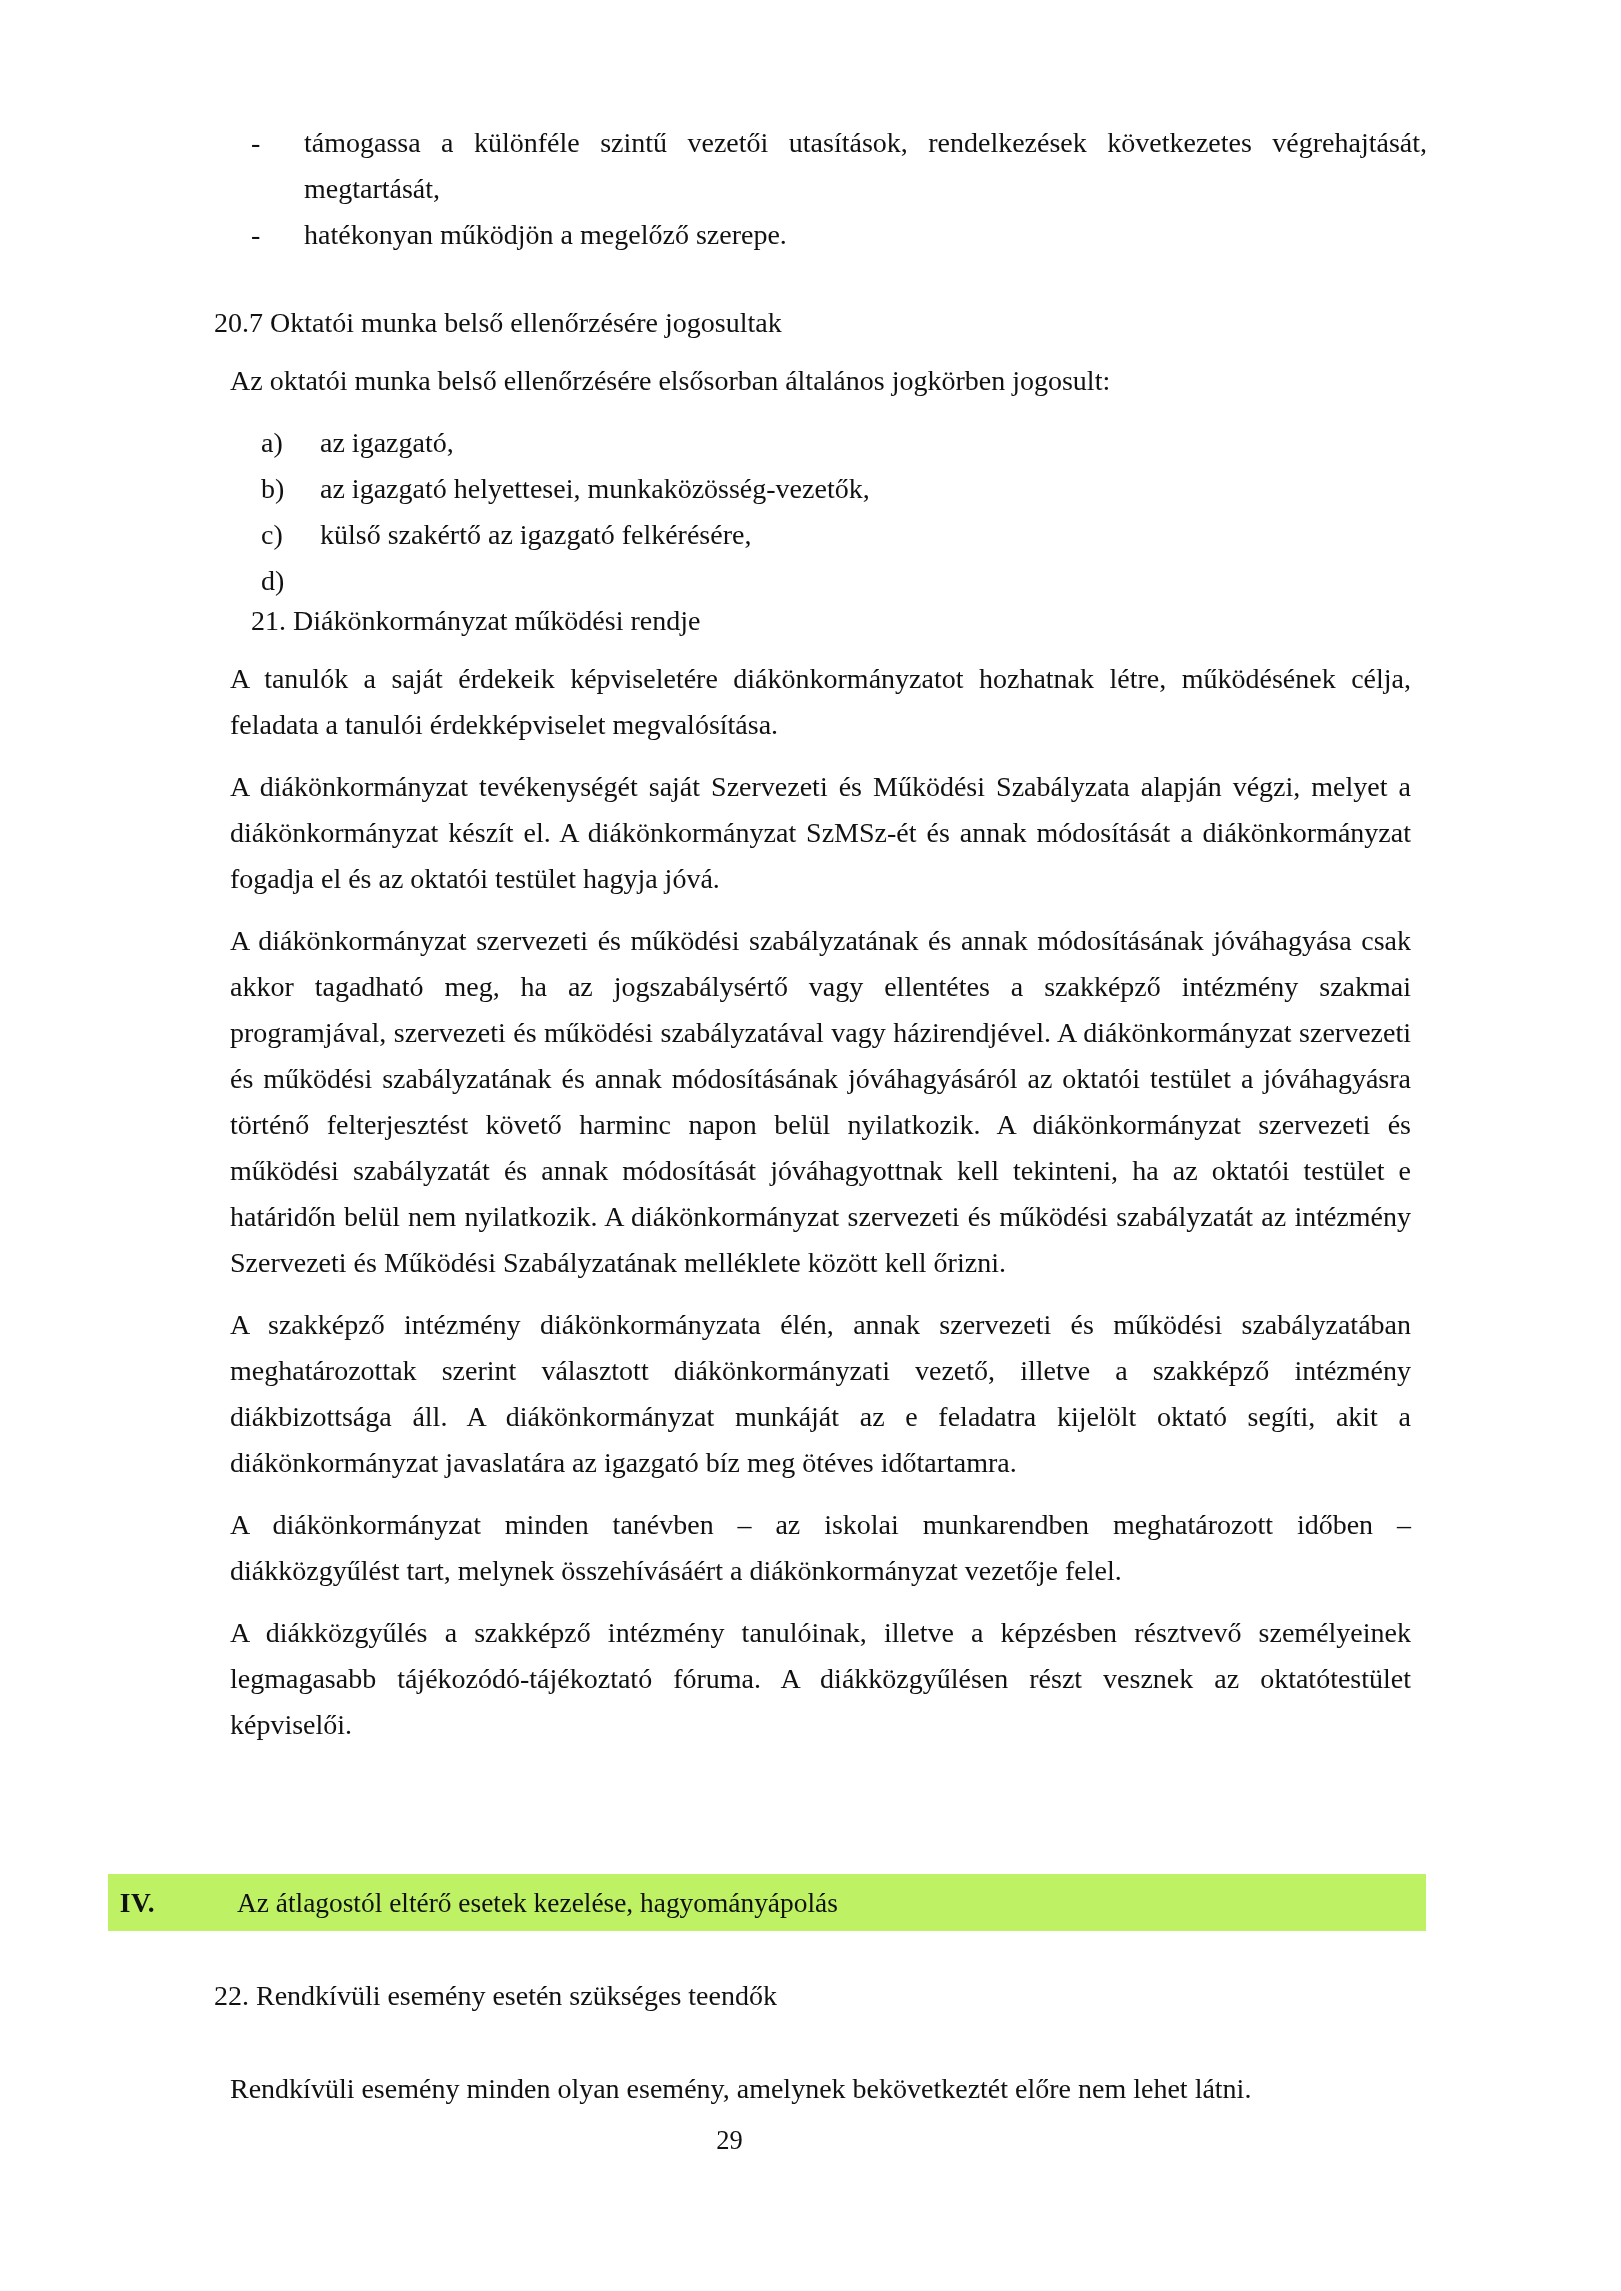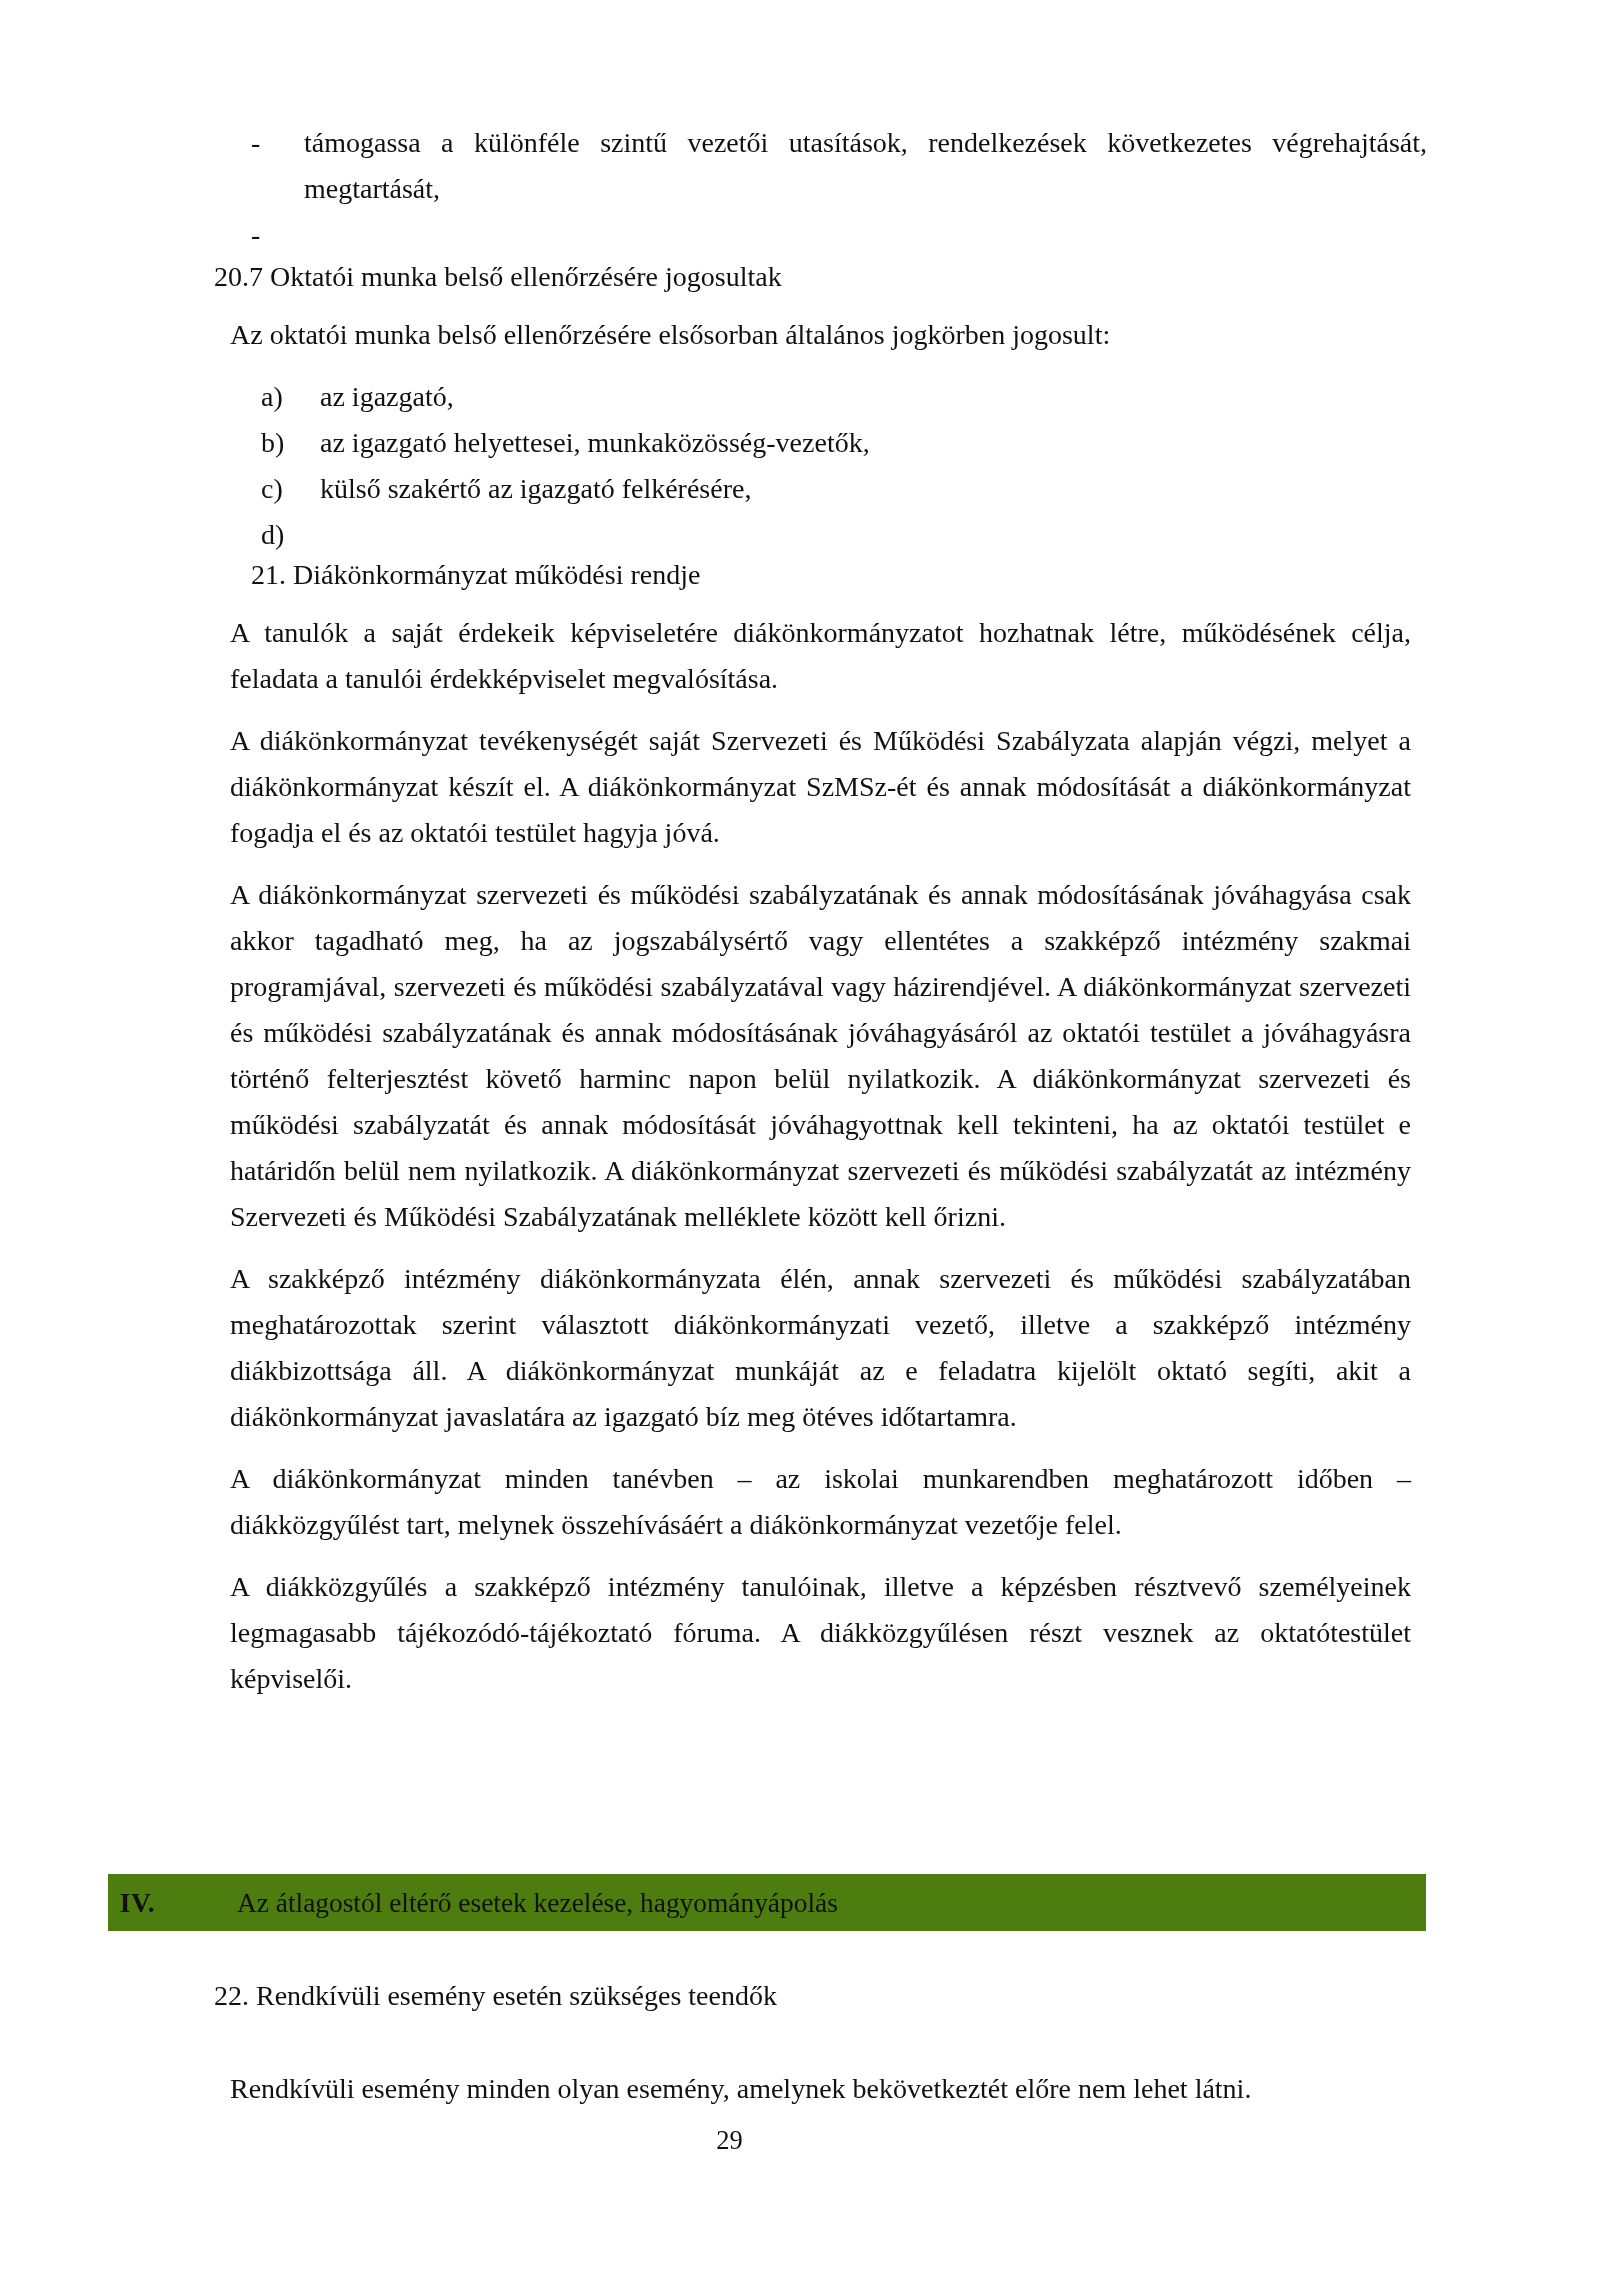--- a/index.html
+++ b/index.html
@@ -103,21 +103,21 @@
     text-justify: inter-word;
   }
 
   
   .banner {
     position: absolute;
     left: 108px;
     top: 1874px;
     width: 1318px;
     height: 57px;
-    background: #4d7c0f;
+    background: #bef264;
   }
   .banner-roman {
     position: absolute;
     left: 11.8px;
     top: 50%;
     transform: translateY(-50%);
     font-weight: bold;
     font-size: 27.4px;
     letter-spacing: 0.5px;
   }
@@ -163,20 +163,21 @@
 
   <div class="content">
 
     <ul class="dash-list">
       <li class="dash-item">
         <span class="dash-marker">-</span>
         <span>támogassa a különféle szintű vezetői utasítások, rendelkezések következetes végrehajtását, megtartását,</span>
       </li>
       <li class="dash-item">
         <span class="dash-marker">-</span>
+        <span>hatékonyan működjön a megelőző szerepe.</span>
       </li>
     </ul>
 
     <h2 class="heading h-sub">20.7 Oktatói munka belső ellenőrzésére jogosultak</h2>
 
     <p class="body lead gap-lg">Az oktatói munka belső ellenőrzésére elsősorban általános jogkörben jogosult:</p>
 
     <ul class="letter-list">
       <li class="letter-item">
         <span class="letter-marker">a)</span>

